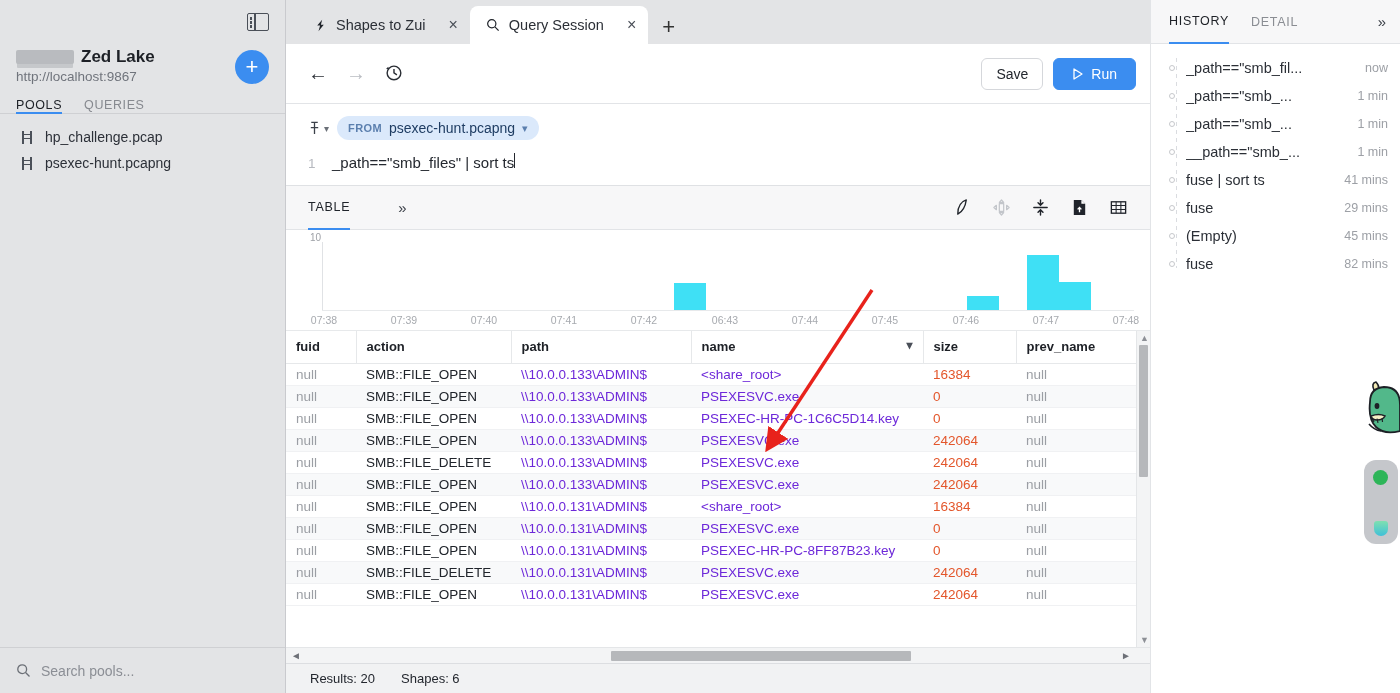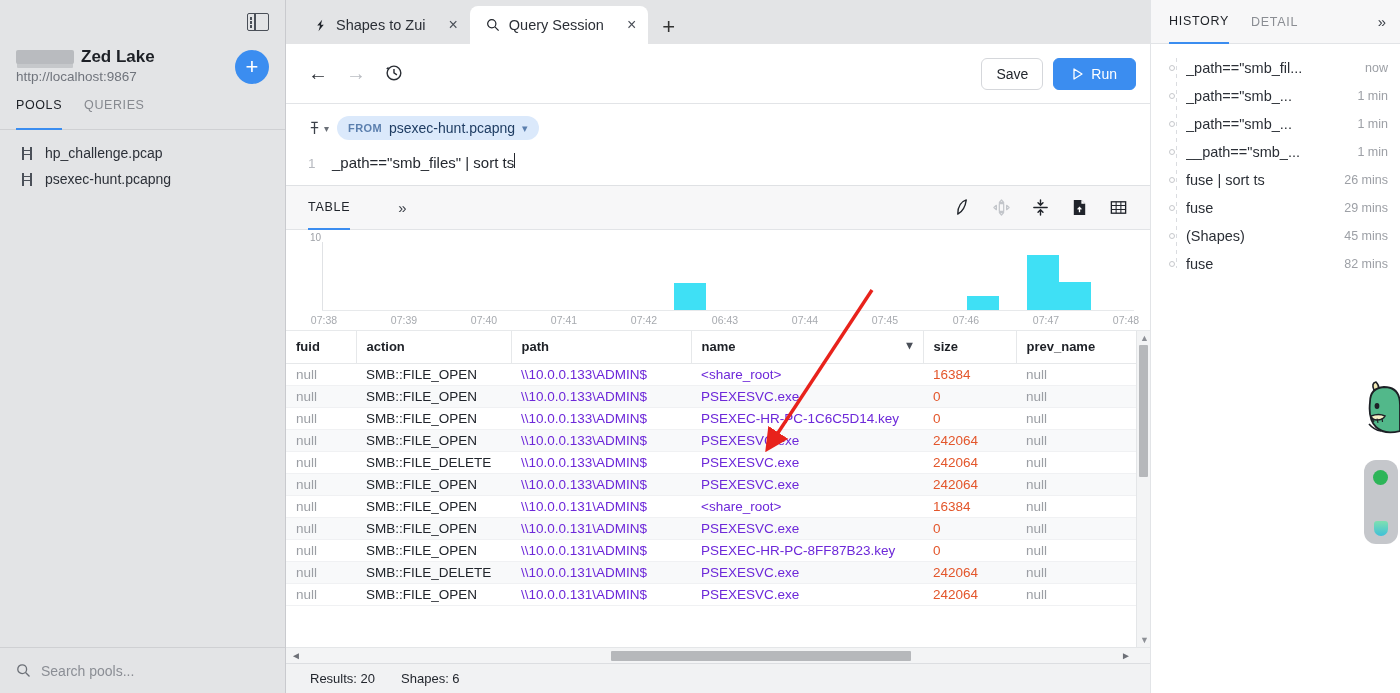--- a/index.html
+++ b/index.html
@@ -26,21 +26,21 @@
   .lake-head { padding:2px 16px 0 16px; display:flex; align-items:flex-start; }
   .lake-text { flex:1; }
   .lake-title { font-size:17px; font-weight:bold; color:#1d2026; line-height:22px; display:flex; align-items:center; }
   .redact { display:inline-block; width:58px; height:14px; background:#b9bbbf; border-radius:2px; margin-right:7px;
             box-shadow:0 5px 0 -1px #c6c8cb; }
   .lake-url { font-size:13.5px; color:#70747c; margin-top:1px; }
   .add-btn { width:34px; height:34px; border-radius:50%; background:#3b8df0; color:#fff; font-size:22px;
              display:flex; align-items:center; justify-content:center; margin-top:4px; cursor:pointer; line-height:1;}
 
   .sb-tabs { display:flex; gap:22px; padding:14px 16px 0 16px; border-bottom:1px solid #cfd0d3; }
-  .sb-tab { font-size:12.5px; letter-spacing:.6px; color:#86898f; padding-bottom:16px; cursor:pointer; }
+  .sb-tab { font-size:12.5px; letter-spacing:.6px; color:#86898f; padding-bottom:0; cursor:pointer; }
   .sb-tab.active { color:#1d2026; border-bottom:2.5px solid #3b8df0; margin-bottom:-1px; }
 
   .pool-list { padding-top:10px; flex:1; overflow:hidden;}
   .pool-item { display:flex; align-items:center; gap:10px; padding:5px 16px 5px 22px; cursor:pointer; }
   .pool-item .lbl { font-size:14px; color:#2c3038; }
   .pool-icon { width:13px; height:13px; position:relative; flex:0 0 13px; }
   .pool-icon i { position:absolute; background:#4b5059; }
   .pool-icon i.v1 { left:0; top:0; width:1.6px; height:13px; }
   .pool-icon i.v2 { left:8px; top:0; width:1.6px; height:13px; }
   .pool-icon i.h1 { left:0; top:3px; width:10px; height:1.6px; }
@@ -491,30 +491,30 @@
           <span class="hage">1 min</span>
         </div>
       <div class="hrow">
           <span class="hdot"></span>
           <span class="hq">__path=="smb_...</span>
           <span class="hage">1 min</span>
         </div>
       <div class="hrow">
           <span class="hdot"></span>
           <span class="hq">fuse | sort ts</span>
-          <span class="hage">26 mins</span>
+          <span class="hage">41 mins</span>
         </div>
       <div class="hrow">
           <span class="hdot"></span>
           <span class="hq">fuse</span>
           <span class="hage">29 mins</span>
         </div>
       <div class="hrow">
           <span class="hdot"></span>
-          <span class="hq">(Shapes)</span>
+          <span class="hq">(Empty)</span>
           <span class="hage">45 mins</span>
         </div>
       <div class="hrow">
           <span class="hdot"></span>
           <span class="hq">fuse</span>
           <span class="hage">82 mins</span>
         </div>
     </div>
   </div>
 

